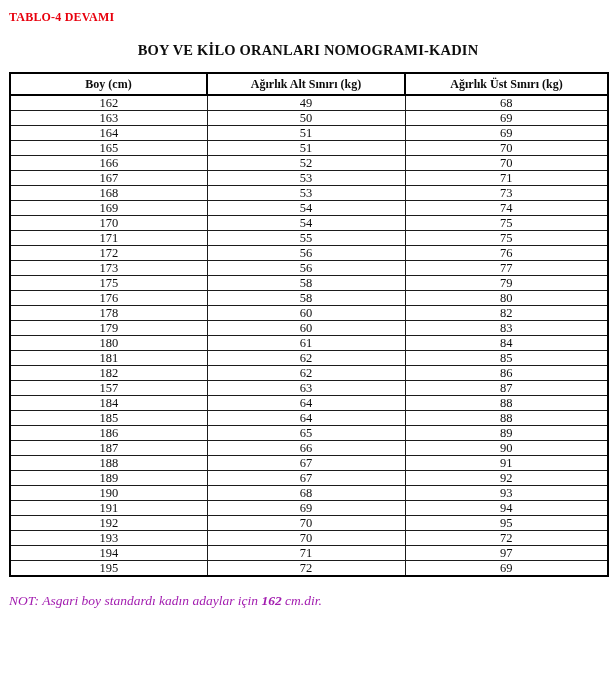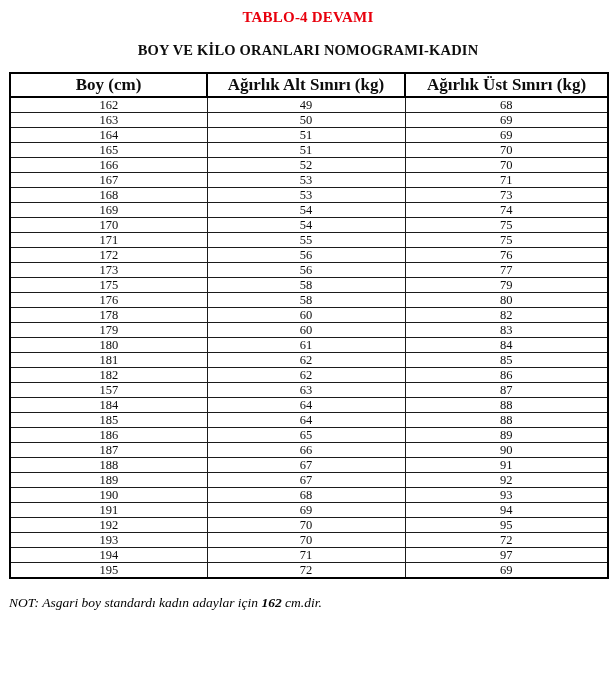--- a/index.html
+++ b/index.html
@@ -11,24 +11,23 @@
     overflow: hidden;
   }
   .doc {
     position: relative;
     width: 616px; height: 678px;
     padding: 9px 9px 0 9px;
   }
   .table-label {
     color: var(--label-red, #e8000d);
     font-weight: bold;
-    font-size: 15px;
+    font-size: 12px;
     letter-spacing: 0.2px;
     line-height: 16px;
-    text-align: center;
   }
   .doc-title {
     text-align: center;
     font-weight: bold;
     font-size: 14.5px;
     line-height: 17px;
     margin-top: 17px;
     letter-spacing: 0.2px;
   }
   table.nomogram {
@@ -38,41 +37,41 @@
     table-layout: fixed;
   }
   table.nomogram, table.nomogram th {
     border: 2px solid #000000;
   }
   table.nomogram col.c1 { width: 197px; }
   table.nomogram col.c2 { width: 198px; }
   table.nomogram col.c3 { width: 203px; }
   table.nomogram th {
     font-weight: bold;
-    font-size: 17px;
+    font-size: 12px;
     height: 22px;
     text-align: center;
     vertical-align: middle;
     padding: 1px 2px;
   }
   table.nomogram td {
     border: 1.6px solid #1b1b1b;
     text-align: center;
     vertical-align: middle;
     font-size: 12.5px;
     height: 15px;
     line-height: 14px;
     padding: 0 2px;
   }
   .note {
     margin-top: 16px;
     font-style: italic;
     font-size: 13.5px;
     line-height: 16px;
-    color: #000000;
+    color: #a21caf;
   }
   .note .note-bold { font-weight: bold; }
 </style>
 </head>
 <body>
 
 <div class="doc">
 
   <div class="table-label">TABLO-4 DEVAMI</div>
 

